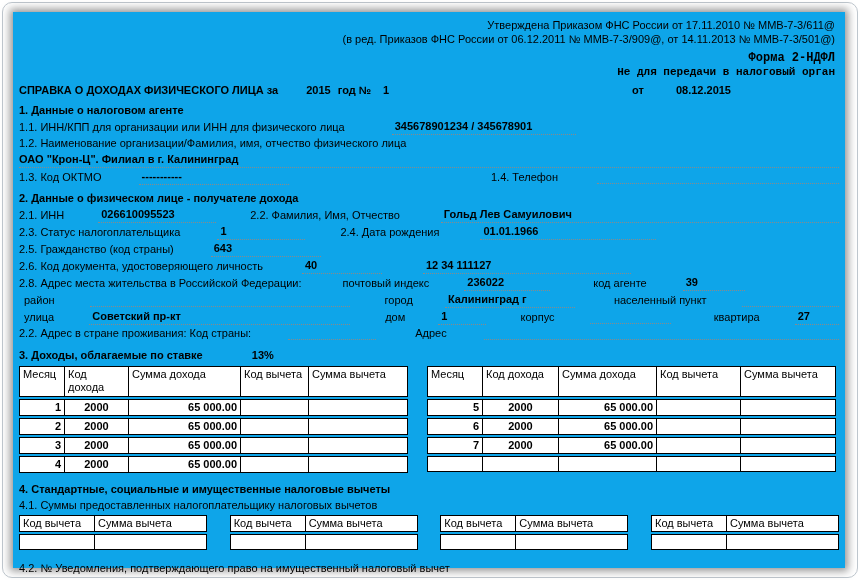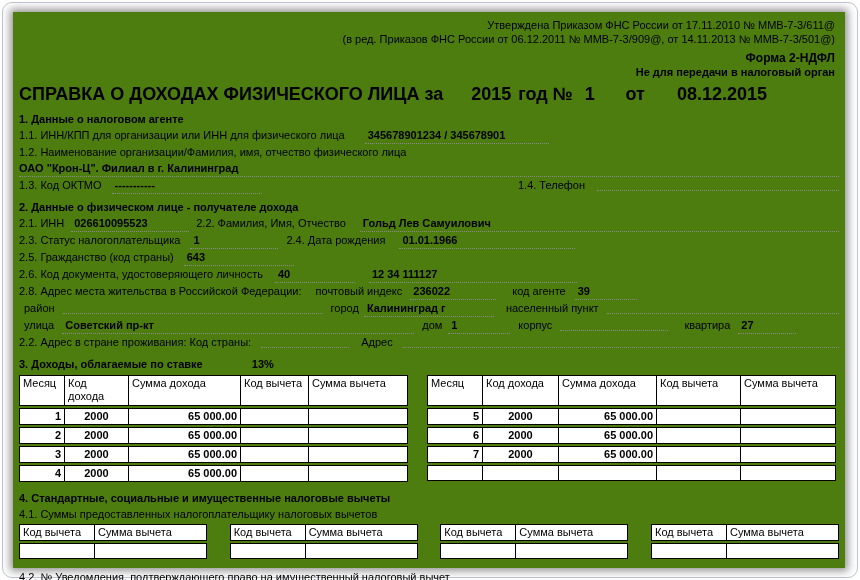--- a/index.html
+++ b/index.html
@@ -1,28 +1,28 @@
 <!DOCTYPE html>
 <html><head>
 <meta charset="utf-8">
 <style>
   html,body{margin:0;padding:0;background:#fff;}
   body{width:860px;height:580px;position:relative;font-family:"Liberation Sans","DejaVu Sans",sans-serif;color:#000;}
   .frame{position:absolute;left:2px;top:2px;right:2px;bottom:2px;border:1px solid #bfc7ce;border-radius:10px;}
-  .page{position:absolute;left:13px;top:12px;width:832px;height:556px;background:#4d7c0f;
+  .page{position:absolute;left:13px;top:12px;width:832px;height:556px;background:#0ea5e9;
         box-shadow:0 0 8px 3px rgba(60,60,60,.55);box-sizing:border-box;padding:6px 6px 0 6px;font-size:11px;}
   
   .hdr{text-align:right;line-height:14px;padding-right:4px;}
-  .hdr .b{font-weight:bold;}
+  .hdr .b{font-weight:bold;font-family:Liberation Mono, monospace;}
   .formname{margin-top:5px;font-size:12px;}
   
-  .titlerow{display:flex;align-items:center;font-weight:bold;font-size:18px;margin-top:5px;white-space:nowrap;}
+  .titlerow{display:flex;align-items:center;font-weight:bold;font-size:11px;margin-top:5px;white-space:nowrap;}
   .titlerow .sp{flex:1;}
   
-  .frow{display:flex;align-items:flex-start;line-height:15px;margin-top:1px;white-space:nowrap;}
+  .frow{display:flex;align-items:center;line-height:15px;margin-top:1px;white-space:nowrap;gap:27px;}
   .lab{white-space:nowrap;}
   .fld{border-bottom:1px dotted #8a8a8a;font-weight:bold;padding:0 3px;box-sizing:border-box;min-height:13px;white-space:nowrap;overflow:hidden;}
   .grow{flex:1;}
   .sech{font-weight:bold;margin-top:7px;line-height:15px;}
   .rate{margin-left:46px;}
   
   .tables3{display:flex;gap:19px;margin-top:3px;}
   .trow{display:flex;border:1px solid #000;margin-bottom:2px;background:#fff;}
   .trow>div{border-left:1px solid #000;padding:1px 3px;box-sizing:border-box;min-height:14px;overflow:hidden;line-height:13px;}
   .trow>div:first-child{border-left:none;}
@@ -47,21 +47,21 @@
     <div class="b">Не для передачи в налоговый орган</div>
   </div>
 
   <div class="titlerow">
     <span>СПРАВКА О ДОХОДАХ ФИЗИЧЕСКОГО ЛИЦА за</span>
     <span style="margin-left:28px;">2015</span>
     <span style="margin-left:7px;">год №</span>
     <span style="margin-left:12px;">1</span>
     <span class="sp"></span>
     <span>от</span>
-    <span style="margin-left:32px;margin-right:72px;">08.12.2015</span>
+    <span style="margin-left:32px;margin-right:108px;">08.12.2015</span>
   </div>
 
   <div class="sech">1. Данные о налоговом агенте</div>
   <div class="frow">
     <span class="lab">1.1. ИНН/КПП для организации или ИНН для физического лица</span>
     <span class="fld" style="width:184px;margin-left:20px;">345678901234 / 345678901</span>
   </div>
   <div class="frow">
     <span class="lab">1.2. Наименование организации/Фамилия, имя, отчество физического лица</span>
   </div>

